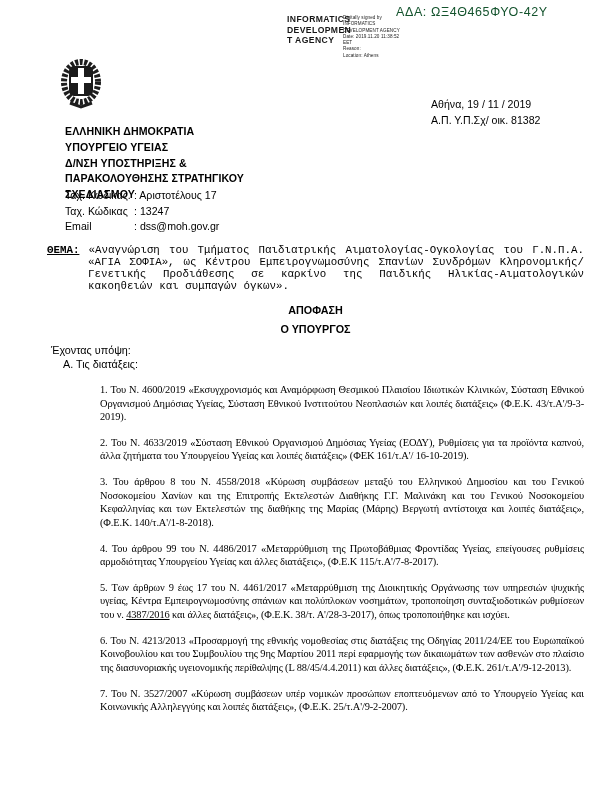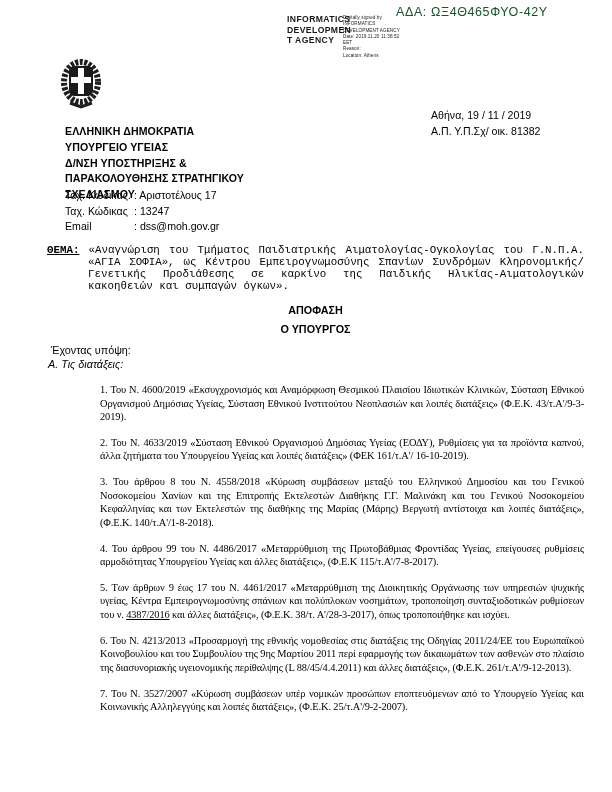--- a/index.html
+++ b/index.html
@@ -13,33 +13,33 @@
   .stamp-bold{position:absolute;left:287px;top:14px;font-size:8.6px;font-weight:bold;
     line-height:10.6px;letter-spacing:0.4px;color:#161616;}
   .stamp-small{position:absolute;left:343px;top:15px;font-size:4.6px;line-height:6.3px;
     color:#222;letter-spacing:0.1px;}
   
   .emblem{position:absolute;left:58px;top:58px;width:46px;height:54px;}
   
   .ministry{position:absolute;left:65px;top:124px;font-size:10.6px;font-weight:bold;
     line-height:15.8px;letter-spacing:0.1px;}
   
-  .dateblock{position:absolute;left:431px;top:108px;font-size:10.6px;line-height:15.5px;}
+  .dateblock{position:absolute;left:431px;top:97px;font-size:10.6px;line-height:15.5px;}
   
   .contact{position:absolute;left:65px;top:188px;font-size:10.6px;line-height:15.6px;}
   .contact-row{display:flex;}
   .contact-label{width:69px;flex:none;}
   
   .docbody{position:absolute;left:47px;top:233px;width:537px;font-size:10.8px;}
   .subject{text-align:justify;line-height:12px;padding-left:41px;text-indent:-41px;font-family:Liberation Mono, monospace;}
   .subject-label{font-weight:bold;text-decoration:underline;}
   .center-heading{text-align:center;font-weight:bold;margin-top:4px;line-height:14px;}
   .center-heading2{text-align:center;font-weight:bold;margin-top:5px;line-height:14px;}
   .having{margin-top:7px;margin-left:4px;line-height:14px;}
-  .section-a{margin-left:1px;margin-top:0px;line-height:14px;font-style:italic;}
+  .section-a{margin-left:16px;margin-top:0px;line-height:14px;}
   .items{margin-left:53px;width:484px;font-family:Liberation Serif, serif;}
   .item{text-align:justify;line-height:13.4px;margin-top:12.6px;font-size:10.4px;
     letter-spacing:-0.12px;}
   .law-link{text-decoration:underline;cursor:pointer;}
 </style>
 </head>
 <body>
 
 <div class="page">
 

